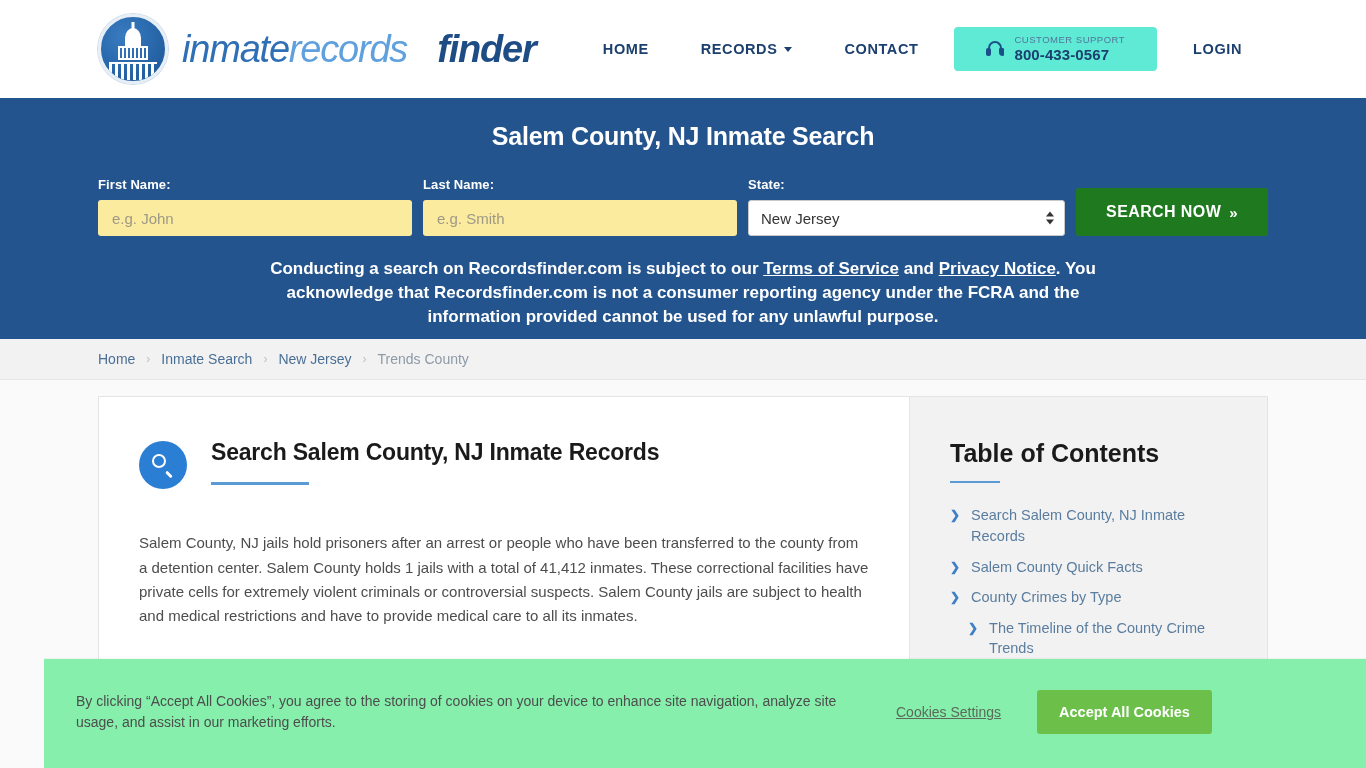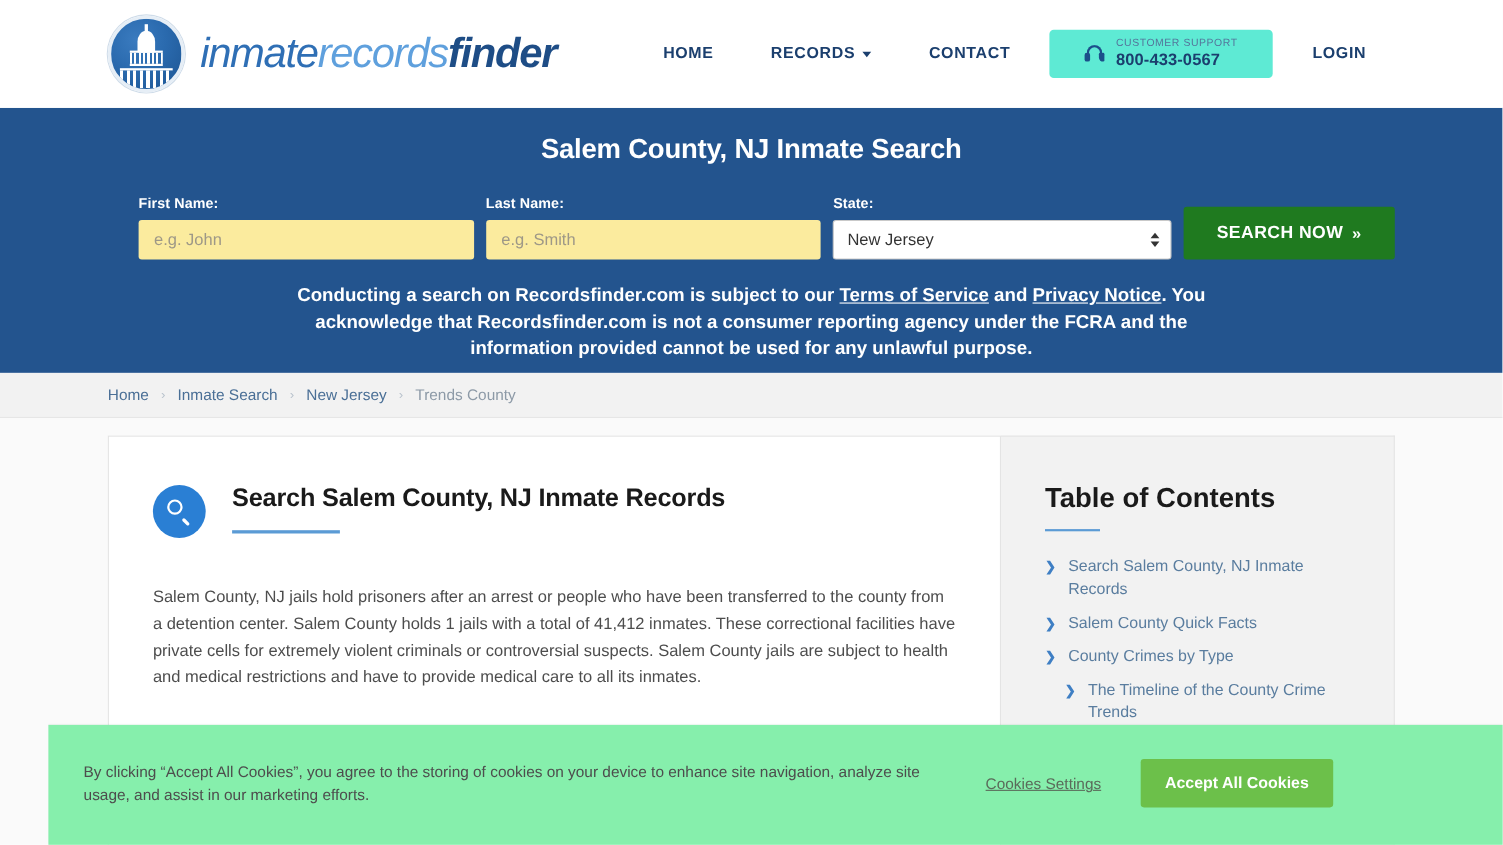--- a/index.html
+++ b/index.html
@@ -52,21 +52,21 @@
     background: repeating-linear-gradient(to right, #fff 0 3px, transparent 3px 6px);
     border-top: 2px solid #fff;
   }
   .brand-word {
     font-size: 38px; font-weight: 400; font-style: italic;
     letter-spacing: -1.2px;
     white-space: nowrap;
   }
   .brand-word .w1 { color: #2f6fb5; }
   .brand-word .w2 { color: #5fa0dd; }
-  .brand-word .w3 { color: #1e4d86; font-weight: 700; }
+  .brand-word .w3 { color: #1e4d86; font-weight: 700; margin-left: 30px; }
 
   .main-nav {
     margin-left: auto;
     display: flex; align-items: center; gap: 0;
   }
   .nav-link {
     color: #1b3f6e; font-size: 14.5px; font-weight: 700;
     letter-spacing: .6px; text-decoration: none;
     padding: 10px 26px; white-space: nowrap;
     display: flex; align-items: center; gap: 7px;
@@ -115,21 +115,21 @@
   }
   .banner-title {
     margin: 0 0 26px;
     text-align: center; color: #ffffff;
     font-size: 25px; font-weight: 700; letter-spacing: -.2px;
   }
   .search-form {
     display: flex; align-items: flex-end; gap: 11px;
   }
   .field { display: flex; flex-direction: column; }
-  .field.fn { width: 318px; margin-left: 28px; }
+  .field.fn { width: 318px; }
   .field.ln { width: 318px; }
   .field.st { width: 321px; }
   .field-label {
     color: #ffffff; font-size: 13px; font-weight: 700;
     margin-bottom: 8px; letter-spacing: .1px;
   }
   .text-input {
     height: 36px; border: none; border-radius: 3px;
     background: #fbeb9e; padding: 0 14px;
     font-family: "Liberation Sans", sans-serif;

